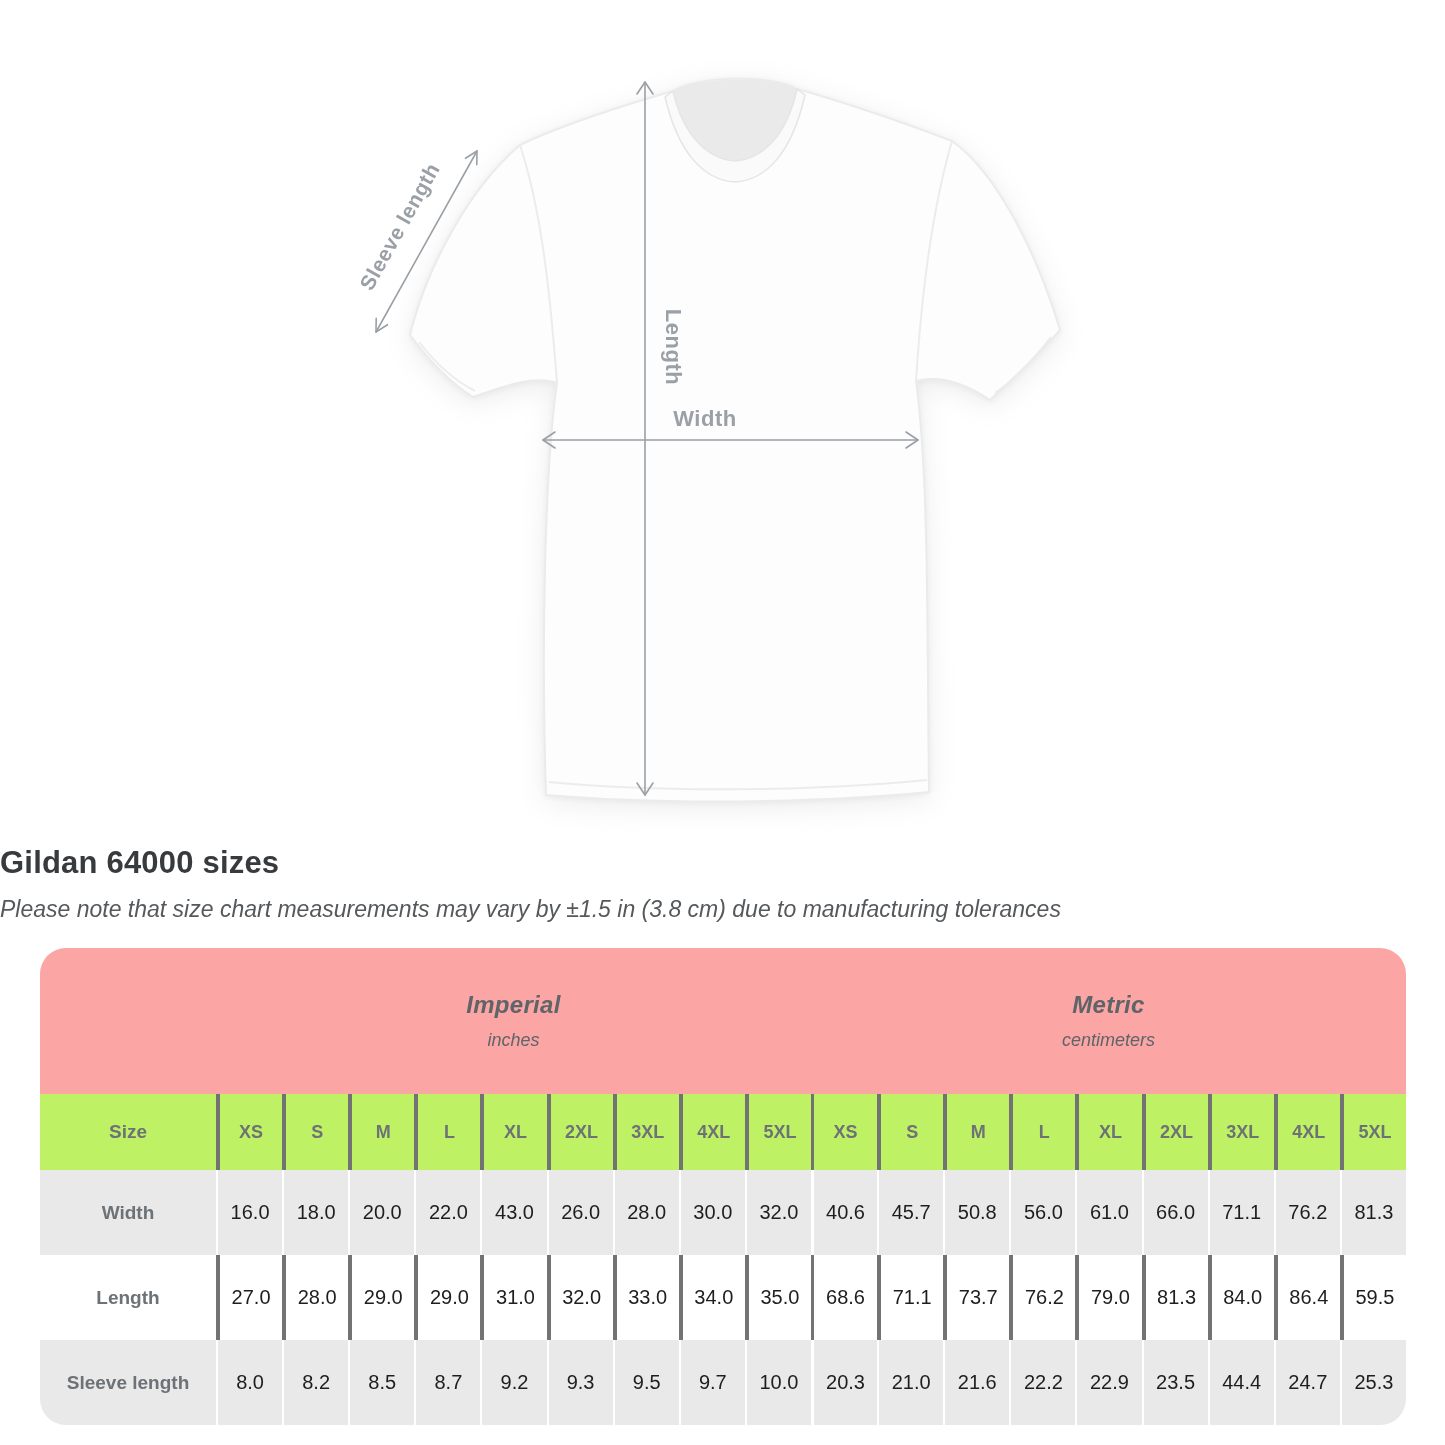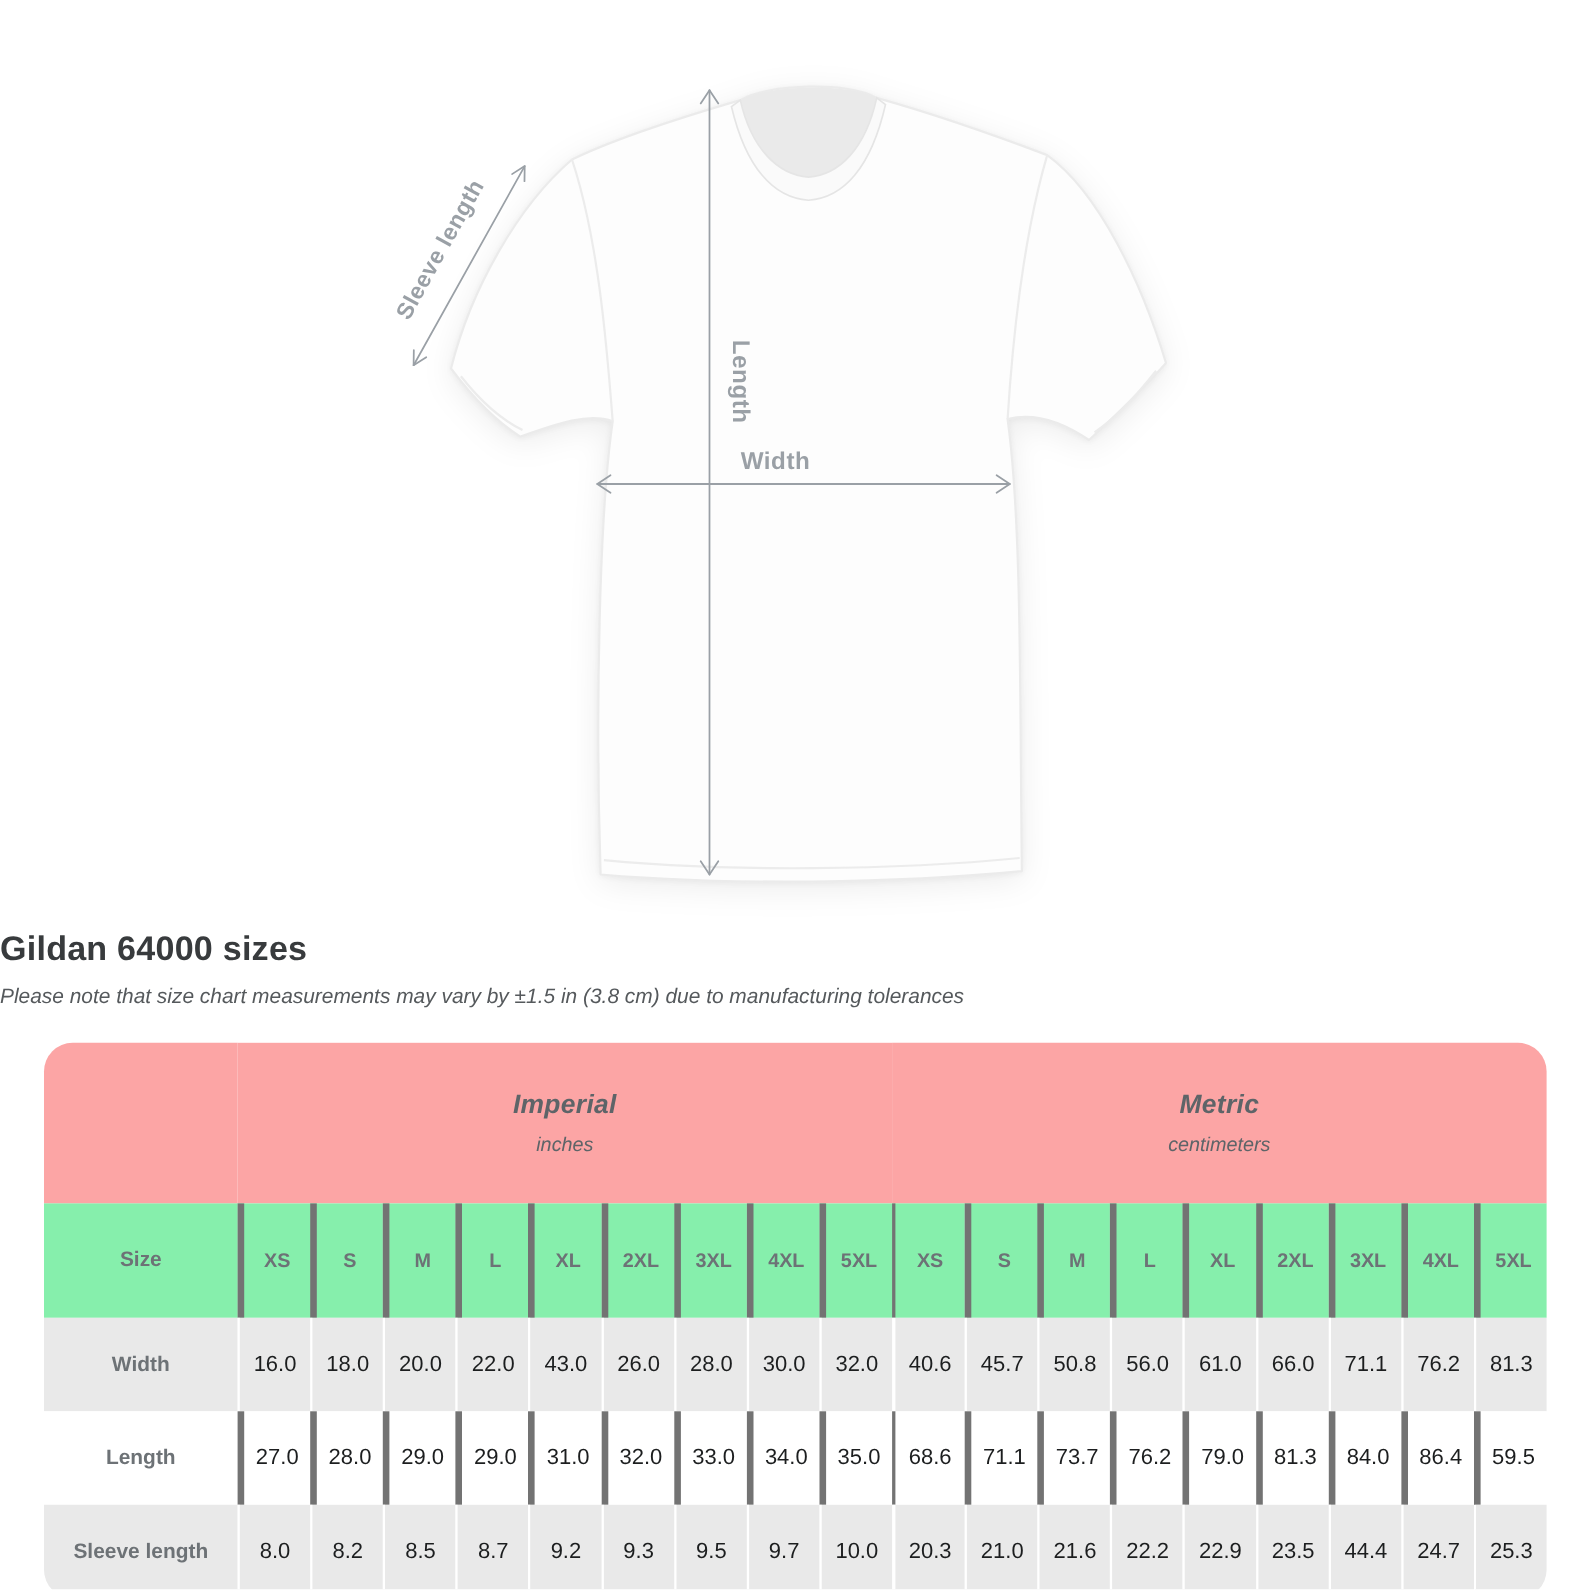--- a/index.html
+++ b/index.html
@@ -7,41 +7,41 @@
          font-family:"Liberation Sans",sans-serif;}
 
   
   .diagram{position:absolute;left:335px;top:45px;width:770px;height:790px;}
   .tee-body{filter:drop-shadow(0 6px 14px rgba(0,0,0,0.07)) drop-shadow(0 1px 3px rgba(0,0,0,0.05));}
   .meas-label{font-family:"Liberation Sans",sans-serif;font-weight:bold;fill:#9aa0a6;letter-spacing:0.5px;}
 
   
   .heading{position:absolute;left:0;top:845px;width:1445px;text-align:left;}
   .page-title{font-size:31px;font-weight:bold;color:#383b3d;letter-spacing:0.2px;}
-  .page-subtitle{margin-top:15px;font-size:19px;font-style:italic;color:#55595c;}
+  .page-subtitle{margin-top:15px;font-size:23px;font-style:italic;color:#55595c;}
 
   
   .table-wrap{position:absolute;left:40px;top:948px;}
   table.size-table{border-collapse:separate;border-spacing:0;table-layout:fixed;width:1366px;}
   col.c-label{width:176px;}
   td{text-align:center;vertical-align:middle;padding:0;}
 
   .unit-row td{height:146px;background:#fca5a5;}
   .unit-row td:first-child{border-top-left-radius:26px;}
   .unit-row td:last-child{border-top-right-radius:26px;}
   .unit-name{font-size:24px;font-weight:bold;font-style:italic;color:#5e6468;letter-spacing:0.3px;}
   .unit-sub{margin-top:11px;font-size:18px;font-style:italic;color:#5e6468;}
 
-  .head-row td{height:104px;background:#86efac;font-weight:bold;font-size:18px;color:#6d7276;}
+  .head-row td{height:76px;background:#bef264;font-weight:bold;font-size:18px;color:#6d7276;}
   .data-row td{height:85px;font-size:20px;color:#1c1e1f;}
   .data-row td.row-label, .head-row td.row-label{font-weight:bold;font-size:19px;color:#6d7276;}
   tr.stripe td{background:#e9e9e9;}
   tr.plain td{background:#ffffff;}
 
-  .head-row td + td, tr.plain td + td{border-left:6px solid #737373;}
+  .head-row td + td, tr.plain td + td{border-left:4px solid #737373;}
   tr.stripe td + td{border-left:2px solid #ffffff;}
   td.msep{border-left-width:3px !important;}
 
   tr.last td:first-child{border-bottom-left-radius:26px;}
   tr.last td:last-child{border-bottom-right-radius:26px;margin-top:30px;}
 </style>
 </head>
 <body>
 
 <div class="stage">

